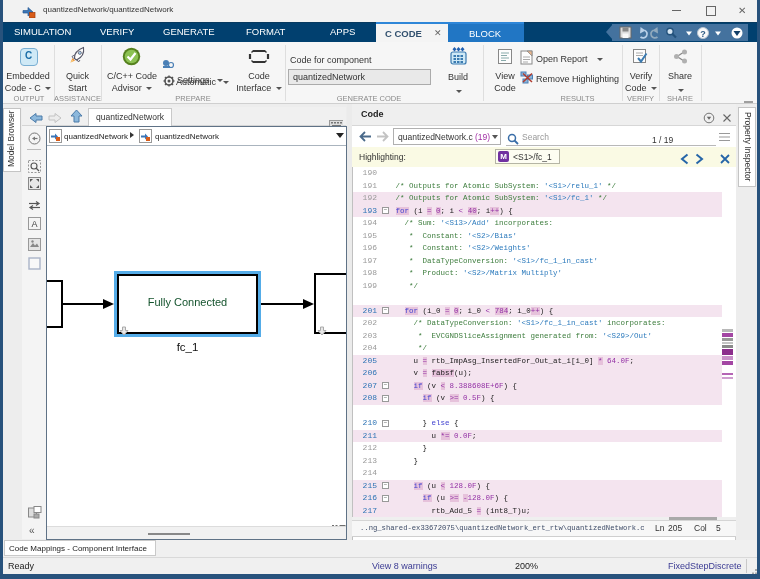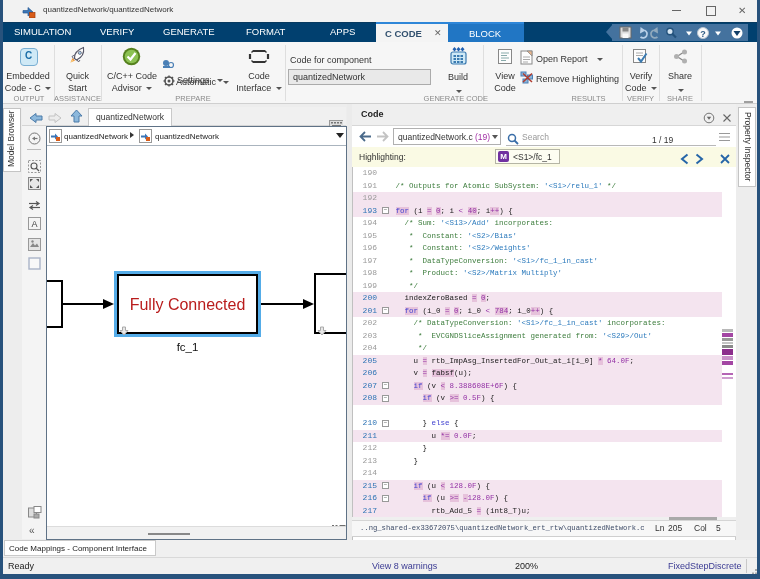--- a/index.html
+++ b/index.html
@@ -136,22 +136,22 @@
 <div class="sep" style="left:54px;"></div>
 <div class="sep" style="left:101px;"></div>
 <div class="sep" style="left:285px;"></div>
 <div class="sep" style="left:483px;"></div>
 <div class="sep" style="left:622px;"></div>
 <div class="sep" style="left:659px;"></div>
 <div class="sep" style="left:701px;"></div>
 <div class="slabel" style="left:4px;width:50px;">OUTPUT</div>
 <div class="slabel" style="left:54px;width:47px;">ASSISTANCE</div>
 <div class="slabel" style="left:101px;width:184px;">PREPARE</div>
-<div class="slabel" style="left:290px;width:198px;text-align:right;">GENERATE CODE</div>
-<div class="slabel" style="left:487px;width:139px;padding-left:32px;">RESULTS</div>
+<div class="slabel" style="left:270px;width:198px;">GENERATE CODE</div>
+<div class="slabel" style="left:476px;width:139px;padding-left:32px;">RESULTS</div>
 <div class="slabel" style="left:622px;width:37px;">VERIFY</div>
 <div class="slabel" style="left:659px;width:42px;">SHARE</div>
 
 <div class="abs" style="left:20px;top:48px;width:16px;height:16px;border-radius:4px;background:#cfe9f6;border:1px solid #79aed2;"></div>
 <div class="abs" style="left:20px;top:50px;width:17px;text-align:center;font-size:10px;font-weight:bold;color:#1b6ea8;">C</div>
 <div class="t1" style="left:0px;top:70px;width:56px;">Embedded<br>Code - C <span class="caret"></span></div>
 <div class="abs" style="left:68px;top:46px;">
 <svg width="19" height="19">
       <path d="M6.5 12.5 C6 8 9 4 15.5 1.5 C16.5 8 13 12 8.5 14 Z" fill="#fcfcfc" stroke="#556" stroke-width="1.1"></path>
       <circle cx="11.8" cy="6.8" r="1.6" fill="#a8cce8" stroke="#556" stroke-width="0.7"></circle>
@@ -394,21 +394,21 @@
 </div>
 <div class="bctext" style="left:155px;">quantizedNetwork</div>
 <div class="abs" style="left:336px;top:133px;width:0;height:0;border-top:5.5px solid #222;border-left:4.5px solid transparent;border-right:4.5px solid transparent;"></div>
 
 <div class="abs" id="canvas">
 <div class="blk" style="left:-10px;top:134px;width:27px;height:48px;"></div>
 <div class="wire" style="left:17px;top:157px;width:41px;"></div>
 <div class="ahead" style="left:57px;top:152.5px;"></div>
 <div class="abs" id="fchalo" style="left:68px;top:125px;width:147px;height:66px;background:#54ace8;"></div>
 <div class="abs" id="fcblk" style="left:71px;top:128px;width:141px;height:60px;background:#fff;border:2.5px solid #000;box-sizing:border-box;"></div>
-<div class="abs" id="fctext" style="left:70px;top:150px;width:143px;text-align:center;font-size:16px;color:#b91c1c;">Fully Connected</div>
+<div class="abs" id="fctext" style="left:70px;top:150px;width:143px;text-align:center;font-size:11px;color:#14532d;">Fully Connected</div>
 <div class="abs" id="fclabel" style="left:70px;top:195px;width:143px;text-align:center;font-size:11.5px;color:#111;">fc_1</div>
 <div class="wire" style="left:215px;top:157px;width:43px;"></div>
 <div class="ahead" style="left:257px;top:152.5px;"></div>
 <div class="blk" style="left:268px;top:127px;width:46px;height:61px;"></div>
 <div class="abs" style="left:73px;top:176px;"><svg width="10" height="10">
         <path d="M3.5 1 L6.5 1 L6.5 4.5 L9 4.5 L5 9 L1 4.5 L3.5 4.5 Z" fill="#e8e8e8" stroke="#aaa" stroke-width="1"></path>
       </svg></div>
 <div class="abs" style="left:271px;top:176px;"><svg width="10" height="10">
         <path d="M3.5 1 L6.5 1 L6.5 4.5 L9 4.5 L5 9 L1 4.5 L3.5 4.5 Z" fill="#e8e8e8" stroke="#aaa" stroke-width="1"></path>
       </svg></div>
@@ -477,29 +477,28 @@
 <div class="abs" style="left:693px;top:151px;"><svg width="12" height="12">
       <path d="M3.5 1.5 L9 6 L3.5 10.5" stroke="#2565a8" stroke-width="2" fill="none"></path>
     </svg></div>
 <div class="abs" style="left:719px;top:151px;"><svg width="12" height="12">
       <path d="M2 2 L10 10 M10 2 L2 10" stroke="#2565a8" stroke-width="1.8" fill="none"></path>
     </svg></div>
 
 <div class="abs" id="codearea">
     <div class="crow" style="top:0.0px;"><span class="lnum">190</span></div>
 <div class="crow" style="top:12.5px;"><span class="lnum">191</span><span class="ct"><span class="c">  /* Outputs for Atomic SubSystem: </span><span class="q">'&lt;S1&gt;/relu_1'</span><span class="c"> */</span></span></div>
-<div class="crow pink" style="top:25.0px;"><span class="lnum">192</span></div>
+<div class="crow pink" style="top:25.0px;"><span class="lnum">192</span><span class="ct"><span class="c">  /* Outputs for Atomic SubSystem: </span><span class="q">'&lt;S1&gt;/fc_1'</span><span class="c"> */</span></span></div>
 <div class="crow pink" style="top:37.5px;"><span class="lnum b">193</span><span class="fold">−</span><span class="ct">  <span class="k hl">for</span> (i <span class="n hl">=</span> <span class="n hl">0</span>; i <span class="n">&lt;</span> <span class="n hl">40</span>; i<span class="n hl">++</span>) {</span></div>
 <div class="crow" style="top:50.0px;"><span class="lnum">194</span><span class="ct"><span class="c">    /* Sum: </span><span class="q">'&lt;S13&gt;/Add'</span><span class="c"> incorporates:</span></span></div>
 <div class="crow" style="top:62.5px;"><span class="lnum">195</span><span class="ct"><span class="c">     *  Constant: </span><span class="q">'&lt;S2&gt;/Bias'</span></span></div>
 <div class="crow" style="top:75.0px;"><span class="lnum">196</span><span class="ct"><span class="c">     *  Constant: </span><span class="q">'&lt;S2&gt;/Weights'</span></span></div>
 <div class="crow" style="top:87.5px;"><span class="lnum">197</span><span class="ct"><span class="c">     *  DataTypeConversion: </span><span class="q">'&lt;S1&gt;/fc_1_in_cast'</span></span></div>
 <div class="crow" style="top:100.0px;"><span class="lnum">198</span><span class="ct"><span class="c">     *  Product: </span><span class="q">'&lt;S2&gt;/Matrix Multiply'</span></span></div>
 <div class="crow" style="top:112.5px;"><span class="lnum">199</span><span class="ct"><span class="c">     */</span></span></div>
-<div class="crow pink" style="top:125.0px;"><span class="lnum b">200</span><span class="ct">    indexZeroBased <span class="n hl">=</span> <span class="n hl">0</span>;</span></div>
 <div class="crow pink" style="top:137.5px;"><span class="lnum b">201</span><span class="fold">−</span><span class="ct">    <span class="k hl">for</span> (i_0 <span class="n hl">=</span> <span class="n hl">0</span>; i_0 <span class="n">&lt;</span> <span class="n hl">784</span>; i_0<span class="n hl">++</span>) {</span></div>
 <div class="crow" style="top:150.0px;"><span class="lnum">202</span><span class="ct"><span class="c">      /* DataTypeConversion: </span><span class="q">'&lt;S1&gt;/fc_1_in_cast'</span><span class="c"> incorporates:</span></span></div>
 <div class="crow" style="top:162.5px;"><span class="lnum">203</span><span class="ct"><span class="c">       *  EVCGNDSliceAssignment generated from: </span><span class="q">'&lt;S29&gt;/Out'</span></span></div>
 <div class="crow" style="top:175.0px;"><span class="lnum">204</span><span class="ct"><span class="c">       */</span></span></div>
 <div class="crow pink" style="top:187.5px;"><span class="lnum b">205</span><span class="ct">      u <span class="n hl">=</span> rtb_ImpAsg_InsertedFor_Out_at_i[i_0] <span class="n hl">*</span> <span class="n">64.0F</span>;</span></div>
 <div class="crow pink" style="top:200.0px;"><span class="lnum b">206</span><span class="ct">      v <span class="n hl">=</span> <span class="hl">fabsf</span>(u);</span></div>
 <div class="crow pink" style="top:212.5px;"><span class="lnum b">207</span><span class="fold">−</span><span class="ct">      <span class="k hl">if</span> (v <span class="n hl">&lt;</span> <span class="n">8.388608E+6F</span>) {</span></div>
 <div class="crow pink" style="top:225.0px;"><span class="lnum b">208</span><span class="fold">−</span><span class="ct">        <span class="k hl">if</span> (v <span class="n hl">&gt;=</span> <span class="n">0.5F</span>) {</span></div>
 <div class="crow" style="top:250.0px;"><span class="lnum b">210</span><span class="fold">−</span><span class="ct">        } <span class="k">else</span> {</span></div>
 <div class="crow pink" style="top:262.5px;"><span class="lnum b">211</span><span class="ct">          u <span class="n hl">*=</span> <span class="n">0.0F</span>;</span></div>

